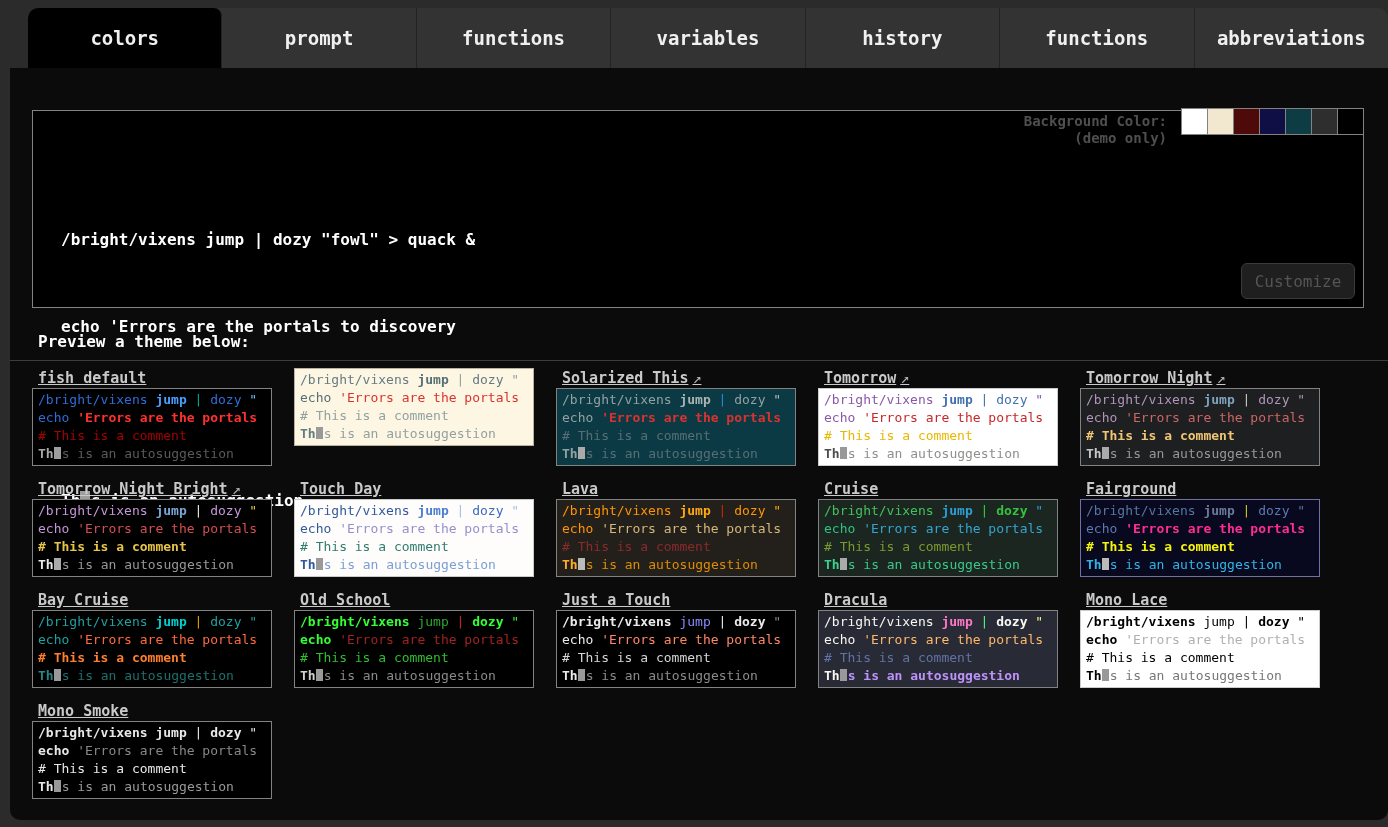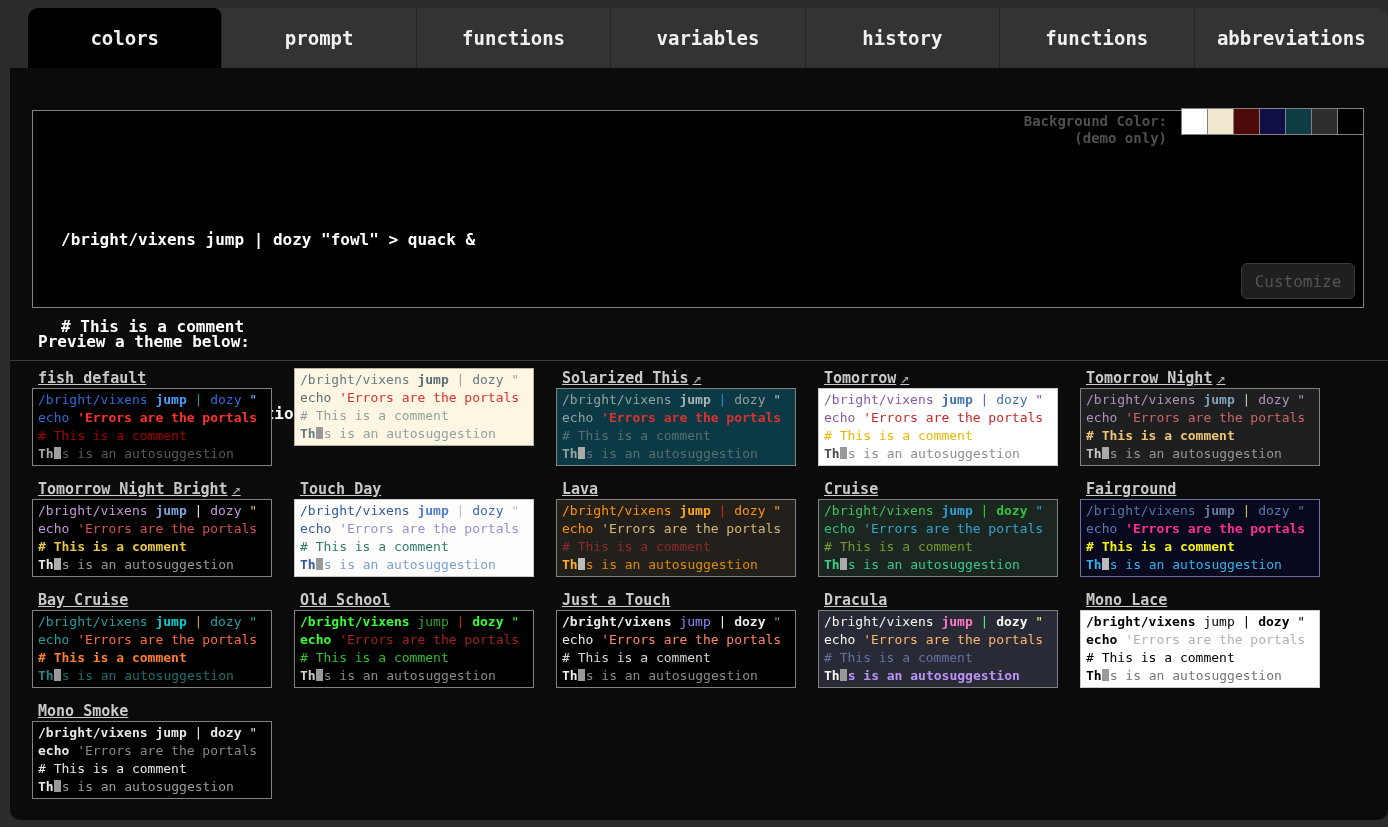--- a/index.html
+++ b/index.html
@@ -71,20 +71,21 @@
           <div class="swatch" style="background: rgb(242, 232, 207);"></div>
           <div class="swatch" style="background: rgb(78, 9, 9);"></div>
           <div class="swatch" style="background: rgb(15, 15, 69);"></div>
           <div class="swatch" style="background: rgb(14, 60, 68);"></div>
           <div class="swatch" style="background: rgb(46, 46, 46);"></div>
           <div class="swatch" style="background: rgb(0, 0, 0);"></div>
         </div>
 
       <div class="demo-lines">
         <div>/bright/vixens jump | dozy "fowl" &gt; quack &amp;</div>
+        <div>echo 'Errors are the portals to discovery</div>
         <div># This is a comment</div>
         <div><span>Th</span><span class="cursor-main"></span><span>s is an autosuggestion</span></div>
       </div>
 
       <button class="customize-btn">Customize</button>
     </div>
 
     <div class="preview-heading">Preview a theme below:</div>
     <div class="divider"></div>
 

